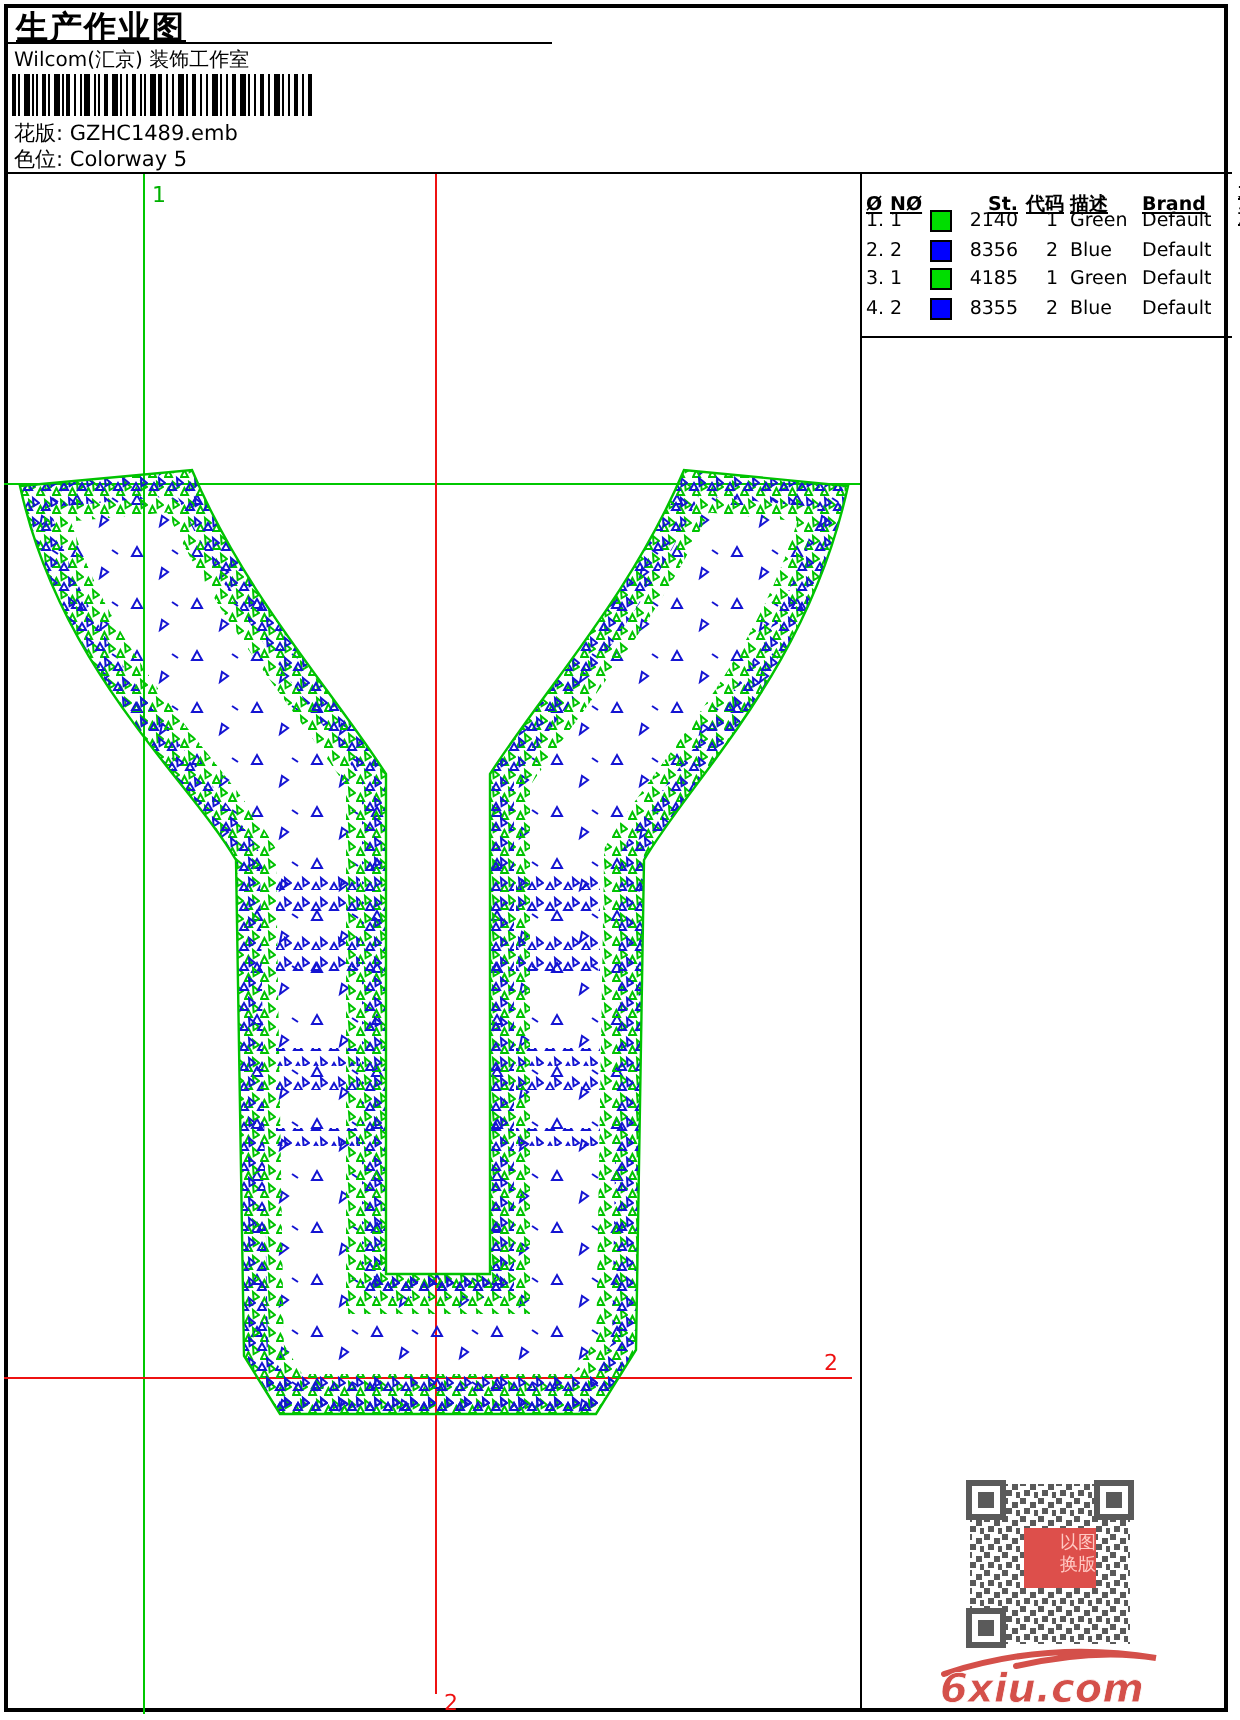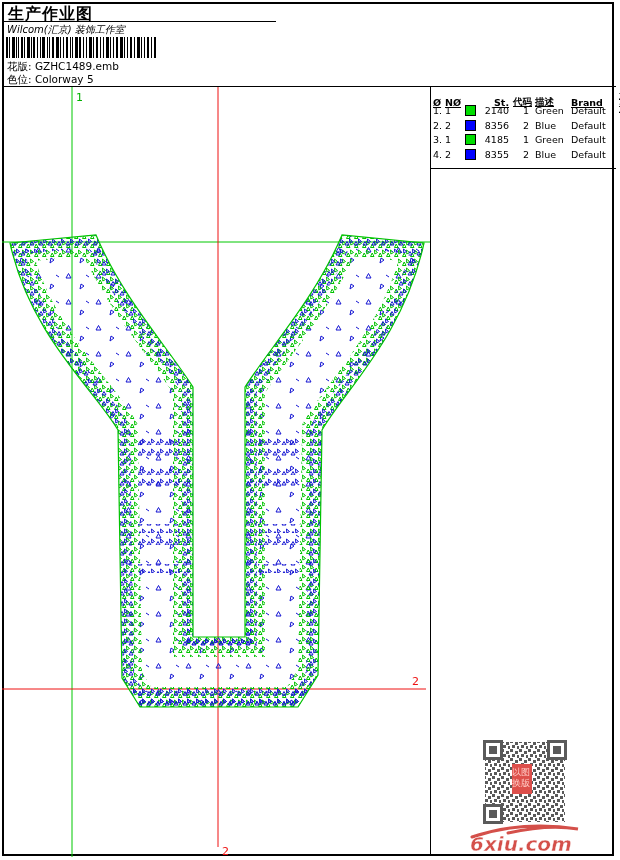--- a/index.html
+++ b/index.html
@@ -1,41 +1,41 @@
 <!DOCTYPE html>
 <html><head>
 <meta charset="utf-8">
 <style>
   html,body{margin:0;padding:0;background:#fff;}
   .page{position:relative;width:620px;height:860px;background:#fff;
         font-family:"DejaVu Sans","Liberation Sans",sans-serif;color:#000;overflow:hidden;}
   .abs{position:absolute;}
   .frame{left:2px;top:2px;width:612px;height:854px;border:2px solid #000;box-sizing:border-box;}
-  .title{left:8px;top:4px;font-size:16px;font-weight:bold;letter-spacing:1px;}
+  .title{left:8px;top:4px;font-size:16px;font-weight:bold;letter-spacing:1px;text-decoration:underline;}
   .title-rule{left:4px;top:21px;width:272px;height:1px;background:#000;}
-  .company{left:7px;top:23px;font-size:10px;font-style:italic;}
+  .company{left:7px;top:23px;font-size:10px;}
   .barcode{left:6px;top:37px;}
   .meta-line{left:7px;font-size:10.5px;}
   .stats{left:538px;top:3px;width:77px;height:75px;border-left:1px solid #000;border-bottom:1px solid #000;
          box-sizing:border-box;padding:3px 0 0 4px;font-size:9.5px;line-height:14px;}
   .hdr-rule{left:2px;top:86px;width:614px;height:1px;background:#000;}
   .vdivider{left:430px;top:87px;width:1px;height:769px;background:#000;}
   .design{left:2px;top:87px;}
   .stoptable{left:433px;top:89px;width:181px;font-size:9.5px;}
   .stoptable .st-title{margin-bottom:3px;}
   .srow{display:grid;grid-template-columns:12px 20px 18px 30px 22px 36px 48px 1fr;
         align-items:center;height:14.5px;}
   .shead span{font-weight:bold;text-decoration:underline;}
   .col-st{text-align:right;padding-right:4px;}
   .col-code{text-align:right;padding-right:6px;}
   .swatch{width:9px;height:9px;border:1px solid #000;}
   .table-rule{left:430px;top:168px;width:186px;height:1px;background:#000;}
   .qr{left:483px;top:740px;}
-  .stamp{left:512px;top:764px;width:20px;height:30px;background:#dd4f4b;color:#ffc9c3;
-         font-size:9px;line-height:11px;text-align:left;padding-top:3px;box-sizing:border-box;}
+  .stamp{left:512px;top:764px;width:36px;height:30px;background:#dd4f4b;color:#ffc9c3;
+         font-size:9px;line-height:11px;text-align:right;padding-top:3px;box-sizing:border-box;}
   .logo{left:468px;top:820px;}
 </style>
 </head>
 <body>
 
 <div class="page">
   <div class="abs frame"></div>
 
   <div class="abs title">生产作业图</div>
   <div class="abs title-rule"></div>

